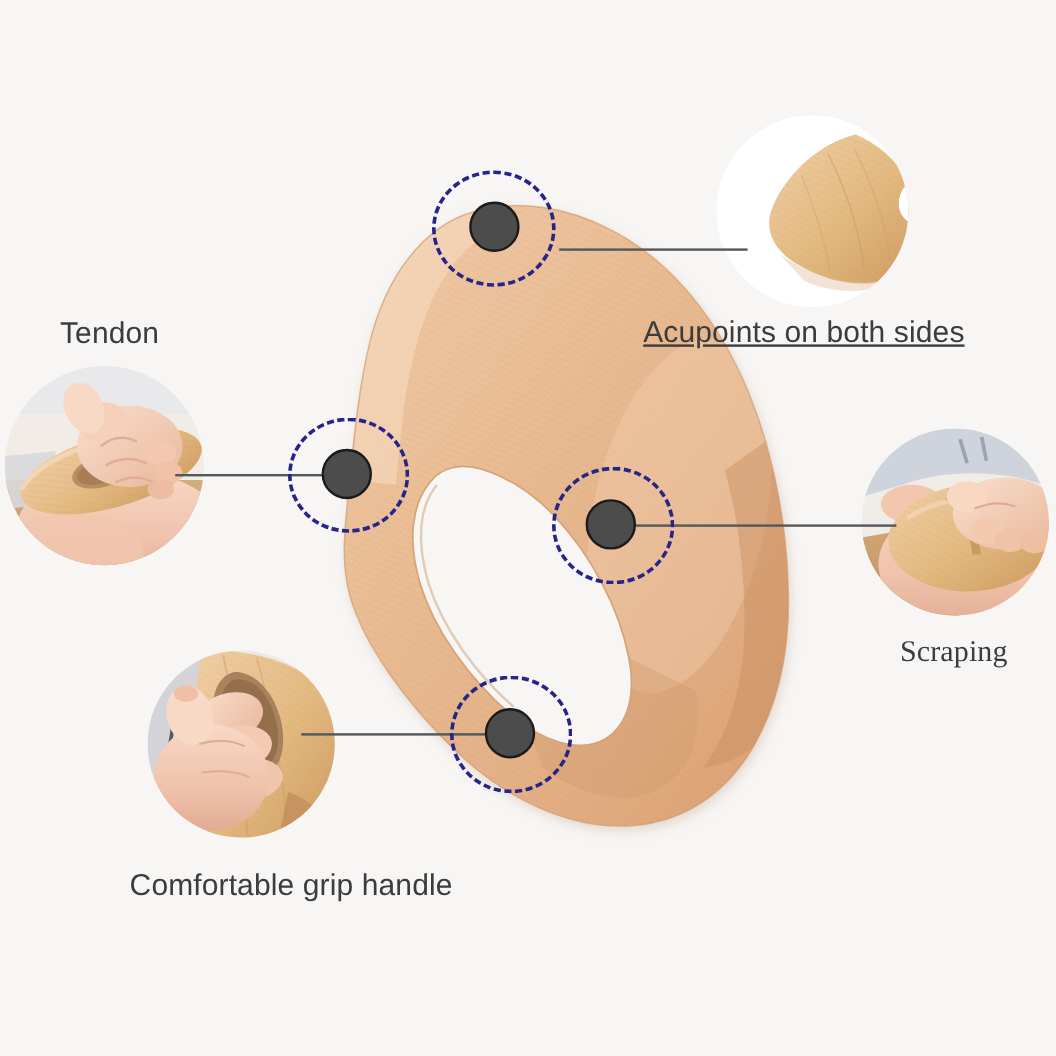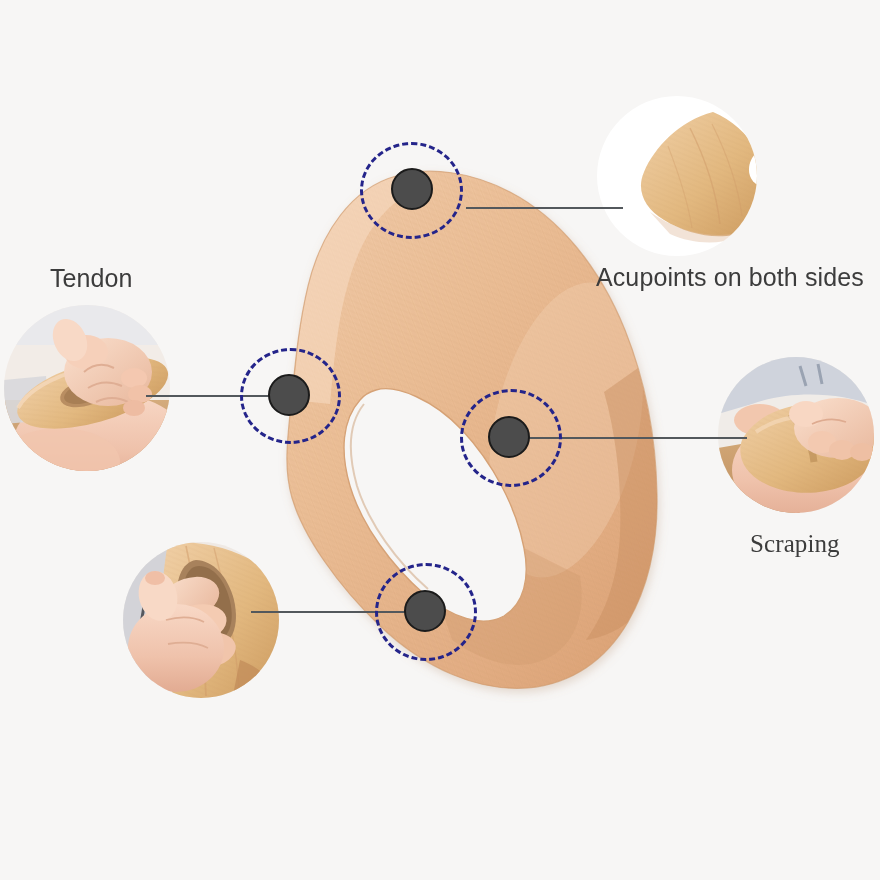--- a/index.html
+++ b/index.html
@@ -35,21 +35,21 @@
     position: absolute;
     color: #3c3c3c;
     font-family: "Liberation Sans", sans-serif;
     font-size: 25px;
     font-weight: 400;
     letter-spacing: 0.1px;
     white-space: nowrap;
     line-height: 1;
   }
   #label-tendon      { left: 50px;  top: 266px; }
-  #label-acupoints   { left: 596px; top: 265px; }
+  #label-acupoints   { left: 536px; top: 265px; text-decoration: underline; }
   #label-scraping    { left: 750px; top: 531px; }
   #label-grip        { left: 108px; top: 726px; }
 
   
   .marker-dot {
     position: absolute;
     width: 42px; height: 42px;
     border-radius: 50%;
     background: #4c4c4c;
     border: 2.5px solid #1b1b1b;
@@ -361,14 +361,15 @@
   <div class="marker-dot" id="dot-tendon" style="background: rgb(76, 76, 76); border-color: rgb(27, 27, 27);"></div>
   <div class="marker-dot" id="dot-scraping" style="background: rgb(76, 76, 76); border-color: rgb(27, 27, 27);"></div>
   <div class="marker-dot" id="dot-grip" style="background: rgb(76, 76, 76); border-color: rgb(27, 27, 27);"></div>
 
   <div class="callout-label" id="label-tendon" style="color: rgb(60, 60, 60);">Tendon</div>
 
   <div class="callout-label" id="label-acupoints" style="color: rgb(60, 60, 60);">Acupoints on both sides</div>
 
   <div class="callout-label" id="label-scraping" style="color: rgb(60, 60, 60); font-family: Liberation Serif, serif;">Scraping</div>
 
+  <div class="callout-label" id="label-grip" style="color: rgb(60, 60, 60);">Comfortable grip handle</div>
 
 </div>
 
 </body></html>

